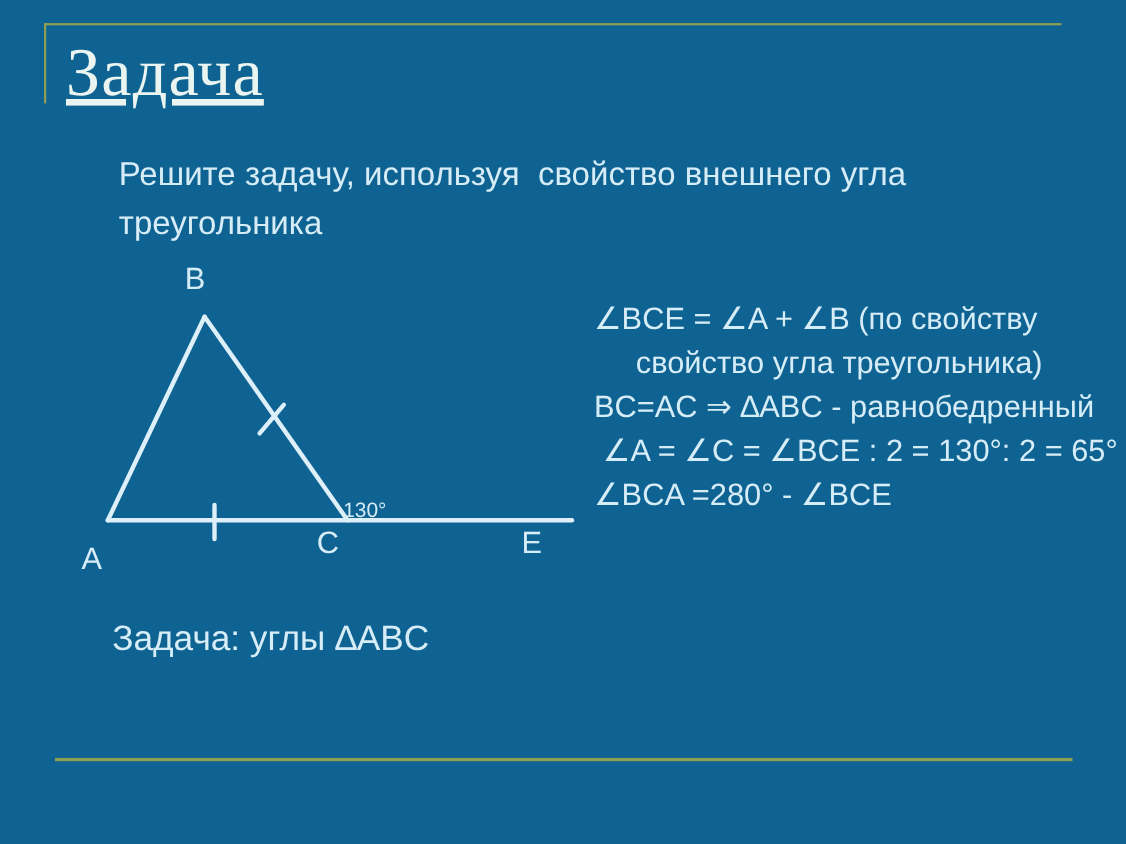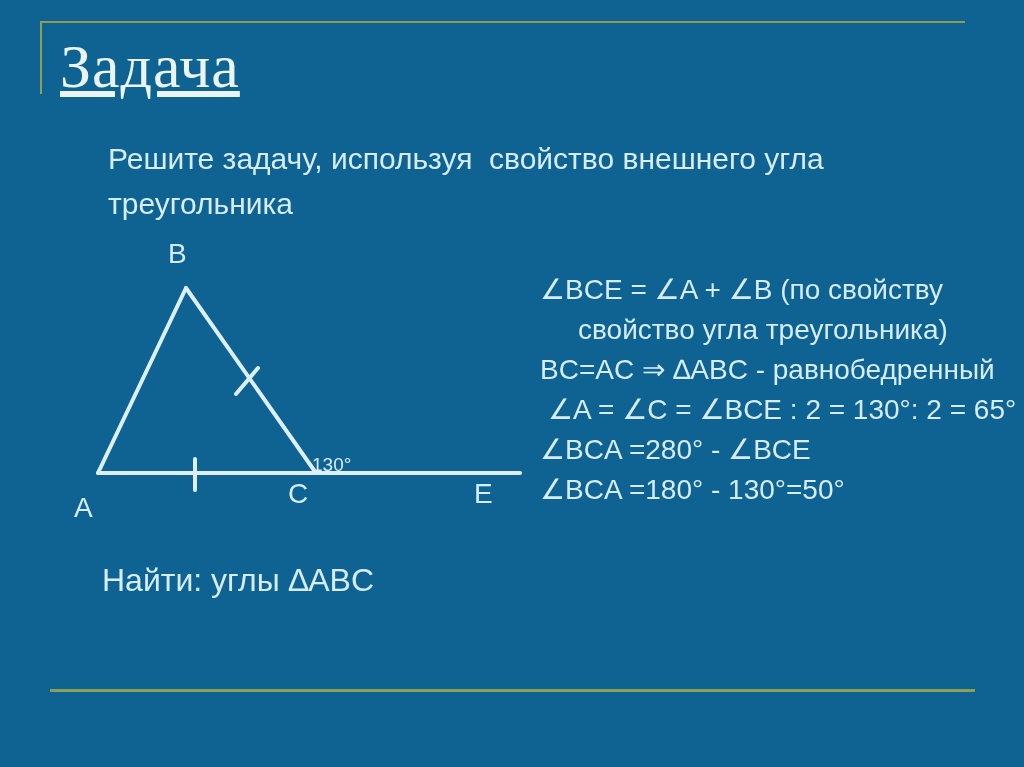--- a/index.html
+++ b/index.html
@@ -129,18 +129,17 @@
   <div class="vertex-label v-c">C</div>
   <div class="vertex-label v-e">E</div>
   <div class="angle-label">130°</div>
 
   <div class="solution">
     <div class="sol-line">∠BCE = ∠A + ∠B (по свойству</div>
     <div class="sol-line indent-1">свойство угла треугольника)</div>
     <div class="sol-line">BC=AC ⇒ ∆ABC - равнобедренный</div>
     <div class="sol-line indent-2">∠A = ∠C = ∠BCE : 2 = 130°: 2 = 65°</div>
     <div class="sol-line">∠BCA =280° - ∠BCE</div>
-    <div class="sol-line">∠BCA =180° - 130°=50°</div>
   </div>
 
-  <div class="find">Найти: углы ∆ABC</div>
+  <div class="find">Задача: углы ∆ABC</div>
 
 </div>
 
 </body></html>

